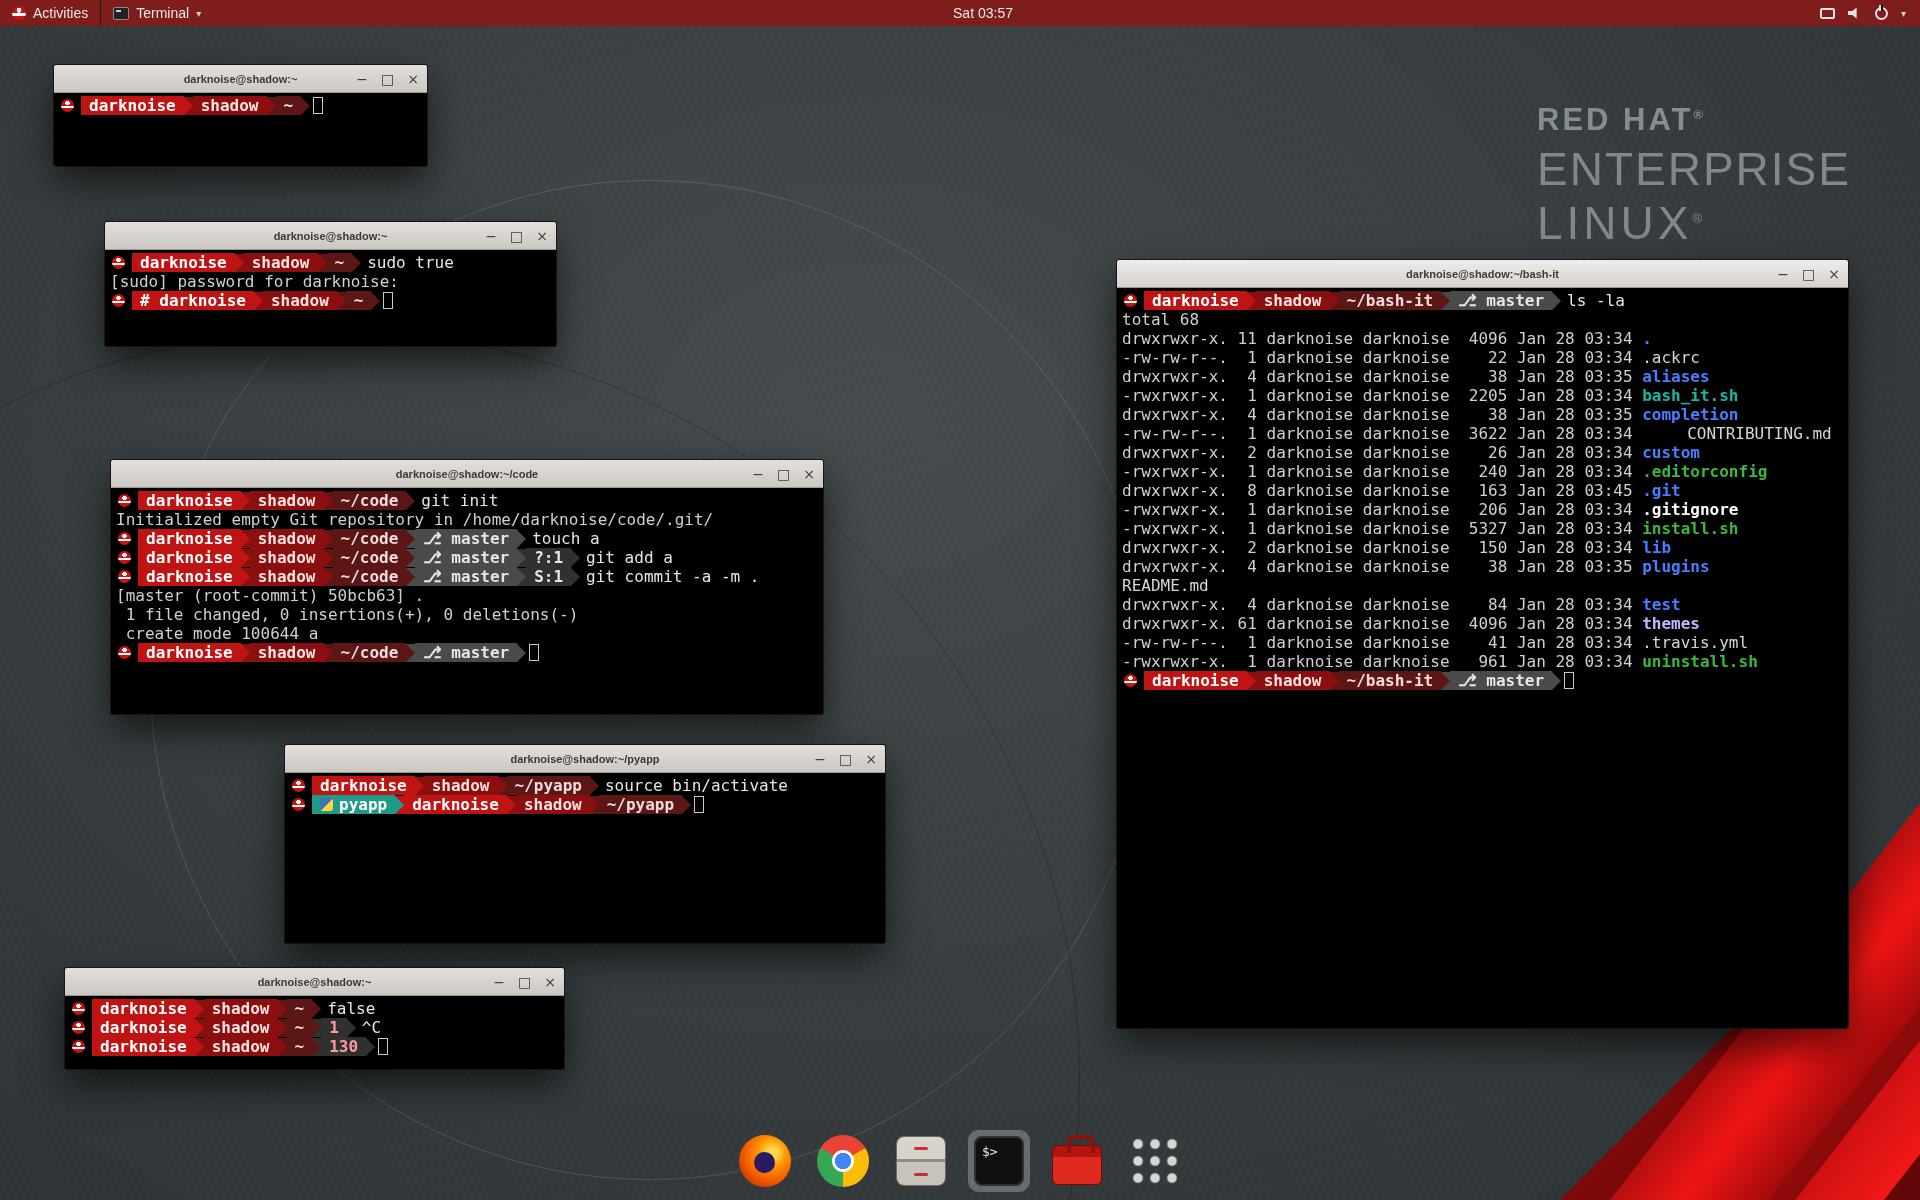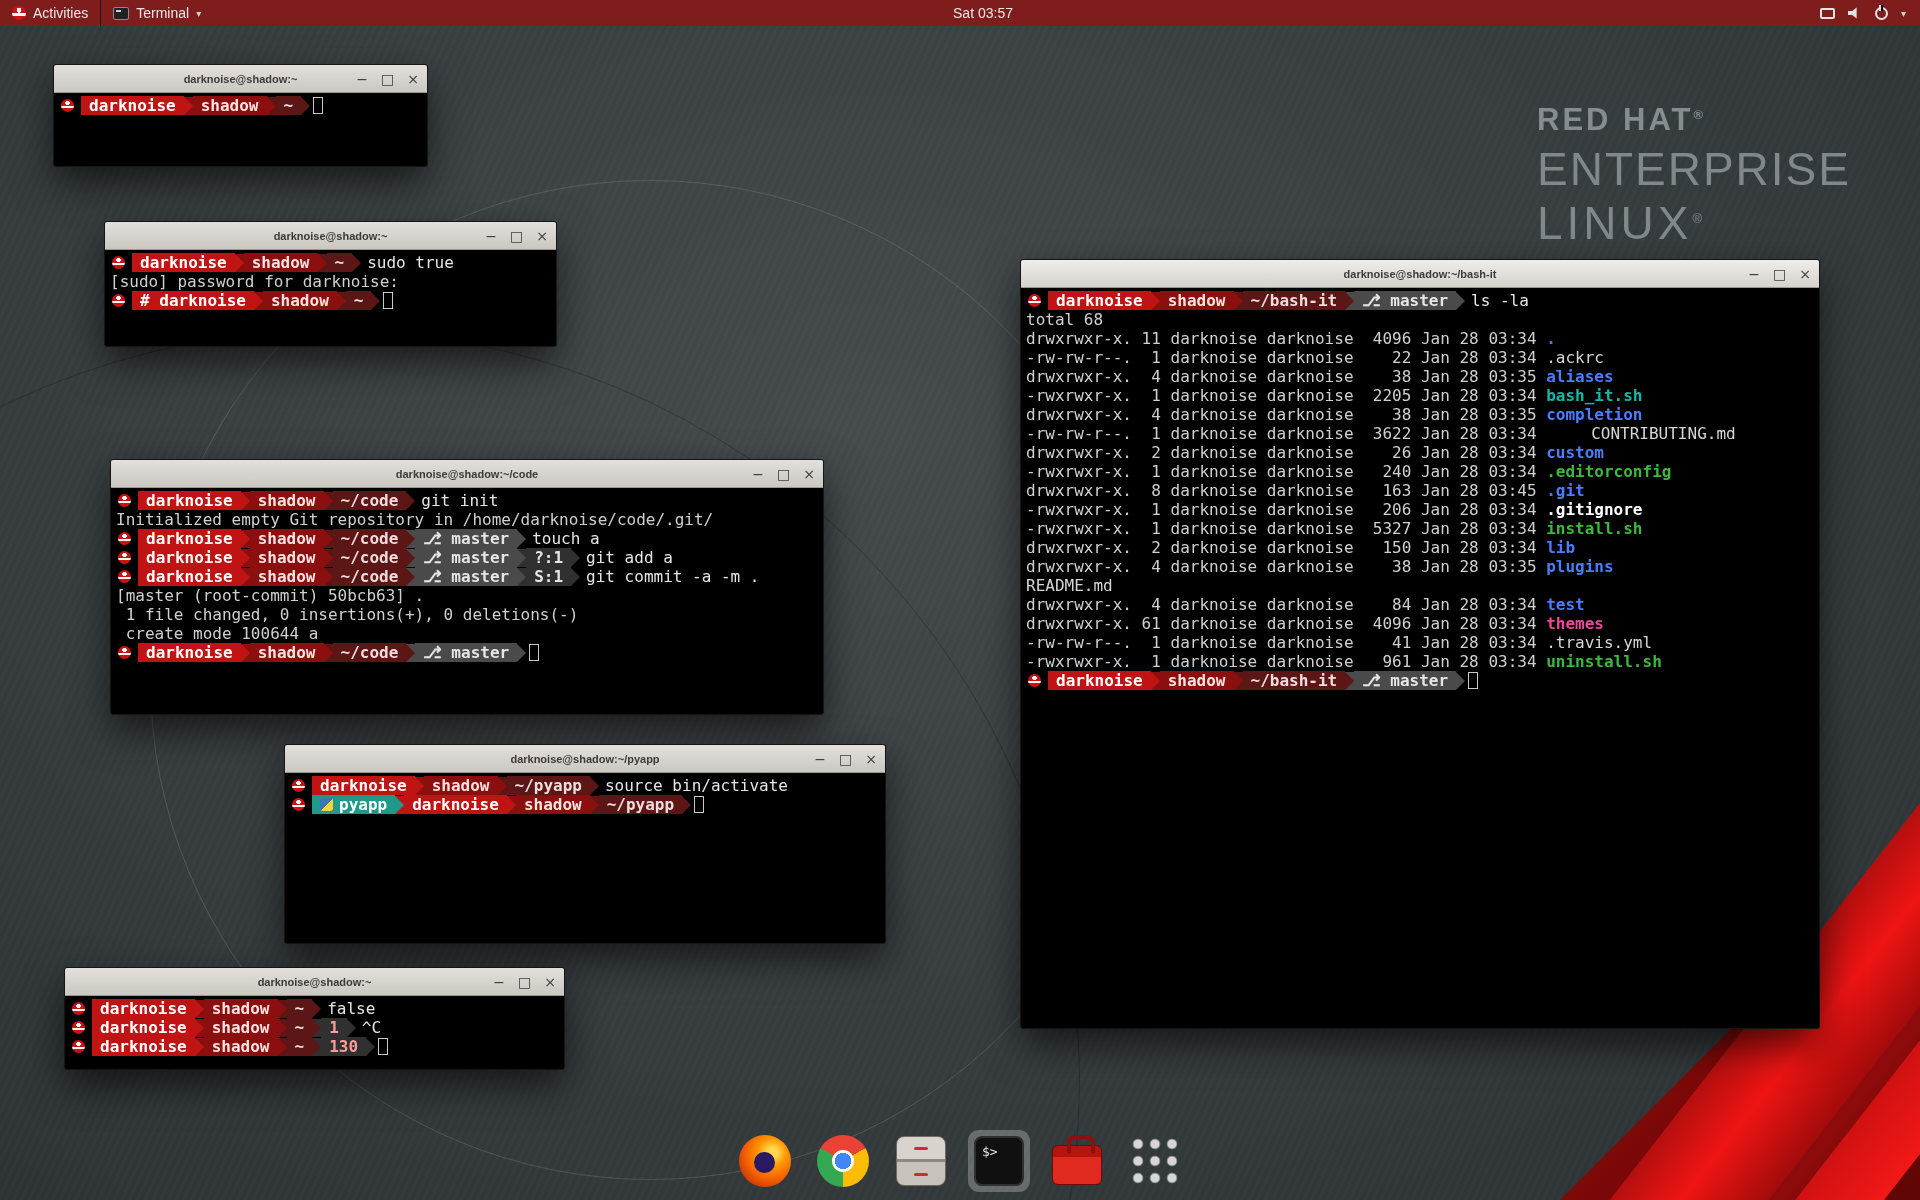--- a/index.html
+++ b/index.html
@@ -203,21 +203,21 @@
           <span class="win-btn">□</span>
           <span class="win-btn">×</span>
         </div>
       </div>
       <div class="term-body">
         <div class="term-line"><span class="hat phat"></span><span class="seg" style="background: rgb(192, 20, 20); color: rgb(255, 255, 255);"><span>darknoise</span></span><span class="sep" style="border-left-color: rgb(192, 20, 20); background-color: rgb(140, 15, 15);"></span><span class="seg" style="background: rgb(140, 15, 15); color: rgb(255, 226, 226);"><span>shadow</span></span><span class="sep" style="border-left-color: rgb(140, 15, 15); background-color: rgb(92, 22, 22);"></span><span class="seg" style="background: rgb(92, 22, 22); color: rgb(240, 220, 220);"><span>~</span></span><span class="sep" style="border-left-color: rgb(92, 22, 22); background-color: transparent;"></span><span class="cmd">false</span></div>
         <div class="term-line"><span class="hat phat"></span><span class="seg" style="background: rgb(192, 20, 20); color: rgb(255, 255, 255);"><span>darknoise</span></span><span class="sep" style="border-left-color: rgb(192, 20, 20); background-color: rgb(140, 15, 15);"></span><span class="seg" style="background: rgb(140, 15, 15); color: rgb(255, 226, 226);"><span>shadow</span></span><span class="sep" style="border-left-color: rgb(140, 15, 15); background-color: rgb(92, 22, 22);"></span><span class="seg" style="background: rgb(92, 22, 22); color: rgb(240, 220, 220);"><span>~</span></span><span class="sep" style="border-left-color: rgb(92, 22, 22); background-color: rgb(48, 48, 48);"></span><span class="seg" style="background: rgb(48, 48, 48); color: rgb(255, 154, 154);"><span>1</span></span><span class="sep" style="border-left-color: rgb(48, 48, 48); background-color: transparent;"></span><span class="cmd">^C</span></div>
         <div class="term-line"><span class="hat phat"></span><span class="seg" style="background: rgb(192, 20, 20); color: rgb(255, 255, 255);"><span>darknoise</span></span><span class="sep" style="border-left-color: rgb(192, 20, 20); background-color: rgb(140, 15, 15);"></span><span class="seg" style="background: rgb(140, 15, 15); color: rgb(255, 226, 226);"><span>shadow</span></span><span class="sep" style="border-left-color: rgb(140, 15, 15); background-color: rgb(92, 22, 22);"></span><span class="seg" style="background: rgb(92, 22, 22); color: rgb(240, 220, 220);"><span>~</span></span><span class="sep" style="border-left-color: rgb(92, 22, 22); background-color: rgb(48, 48, 48);"></span><span class="seg" style="background: rgb(48, 48, 48); color: rgb(255, 154, 154);"><span>130</span></span><span class="sep" style="border-left-color: rgb(48, 48, 48); background-color: transparent;"></span><span class="cursor"></span></div>
       </div>
     </div>
-    <div class="term-window focused" style="left: 1020px; top: 259px; width: 800px; height: 770px; z-index: 30;">
+    <div class="term-window focused" style="left: 1116px; top: 259px; width: 733px; height: 770px; z-index: 30;">
       <div class="titlebar">
         <span class="title">darknoise@shadow:~/bash-it</span>
         <div class="win-buttons">
           <span class="win-btn">−</span>
           <span class="win-btn">□</span>
           <span class="win-btn">×</span>
         </div>
       </div>
       <div class="term-body">
         <div class="term-line"><span class="hat phat"></span><span class="seg" style="background: rgb(192, 20, 20); color: rgb(255, 255, 255);"><span>darknoise</span></span><span class="sep" style="border-left-color: rgb(192, 20, 20); background-color: rgb(140, 15, 15);"></span><span class="seg" style="background: rgb(140, 15, 15); color: rgb(255, 226, 226);"><span>shadow</span></span><span class="sep" style="border-left-color: rgb(140, 15, 15); background-color: rgb(92, 22, 22);"></span><span class="seg" style="background: rgb(92, 22, 22); color: rgb(240, 220, 220);"><span>~/bash-it</span></span><span class="sep" style="border-left-color: rgb(92, 22, 22); background-color: rgb(74, 74, 74);"></span><span class="seg" style="background: rgb(74, 74, 74); color: rgb(230, 230, 230);"><span>⎇ master</span></span><span class="sep" style="border-left-color: rgb(74, 74, 74); background-color: transparent;"></span><span class="cmd">ls -la</span></div>
@@ -230,21 +230,21 @@
         <div class="term-line"><span class="out">-rw-rw-r--.  1 darknoise darknoise  3622 Jan 28 03:34 </span><span class="fn" style="font-weight: normal; margin-left: 45px;">CONTRIBUTING.md</span></div>
         <div class="term-line"><span class="out">drwxrwxr-x.  2 darknoise darknoise    26 Jan 28 03:34 </span><span class="fn" style="color: rgb(74, 125, 255);">custom</span></div>
         <div class="term-line"><span class="out">-rwxrwxr-x.  1 darknoise darknoise   240 Jan 28 03:34 </span><span class="fn" style="color: rgb(60, 184, 60);">.editorconfig</span></div>
         <div class="term-line"><span class="out">drwxrwxr-x.  8 darknoise darknoise   163 Jan 28 03:45 </span><span class="fn" style="color: rgb(74, 125, 255);">.git</span></div>
         <div class="term-line"><span class="out">-rwxrwxr-x.  1 darknoise darknoise   206 Jan 28 03:34 </span><span class="fn" style="color: #ffffff;">.gitignore</span></div>
         <div class="term-line"><span class="out">-rwxrwxr-x.  1 darknoise darknoise  5327 Jan 28 03:34 </span><span class="fn" style="color: rgb(60, 184, 60);">install.sh</span></div>
         <div class="term-line"><span class="out">drwxrwxr-x.  2 darknoise darknoise   150 Jan 28 03:34 </span><span class="fn" style="color: rgb(74, 125, 255);">lib</span></div>
         <div class="term-line"><span class="out">drwxrwxr-x.  4 darknoise darknoise    38 Jan 28 03:35 </span><span class="fn" style="color: rgb(74, 125, 255);">plugins</span></div>
         <div class="term-line"><span class="fn" style="font-weight: normal;">README.md</span></div>
         <div class="term-line"><span class="out">drwxrwxr-x.  4 darknoise darknoise    84 Jan 28 03:34 </span><span class="fn" style="color: rgb(74, 125, 255);">test</span></div>
-        <div class="term-line"><span class="out">drwxrwxr-x. 61 darknoise darknoise  4096 Jan 28 03:34 </span><span class="fn" style="color: #ec4899;">themes</span></div>
+        <div class="term-line"><span class="out">drwxrwxr-x. 61 darknoise darknoise  4096 Jan 28 03:34 </span><span class="fn" style="color: #c4b5fd;">themes</span></div>
         <div class="term-line"><span class="out">-rw-rw-r--.  1 darknoise darknoise    41 Jan 28 03:34 </span><span class="fn" style="font-weight: normal;">.travis.yml</span></div>
         <div class="term-line"><span class="out">-rwxrwxr-x.  1 darknoise darknoise   961 Jan 28 03:34 </span><span class="fn" style="color: rgb(60, 184, 60);">uninstall.sh</span></div>
         <div class="term-line"><span class="hat phat"></span><span class="seg" style="background: rgb(192, 20, 20); color: rgb(255, 255, 255);"><span>darknoise</span></span><span class="sep" style="border-left-color: rgb(192, 20, 20); background-color: rgb(140, 15, 15);"></span><span class="seg" style="background: rgb(140, 15, 15); color: rgb(255, 226, 226);"><span>shadow</span></span><span class="sep" style="border-left-color: rgb(140, 15, 15); background-color: rgb(92, 22, 22);"></span><span class="seg" style="background: rgb(92, 22, 22); color: rgb(240, 220, 220);"><span>~/bash-it</span></span><span class="sep" style="border-left-color: rgb(92, 22, 22); background-color: rgb(74, 74, 74);"></span><span class="seg" style="background: rgb(74, 74, 74); color: rgb(230, 230, 230);"><span>⎇ master</span></span><span class="sep" style="border-left-color: rgb(74, 74, 74); background-color: transparent;"></span><span class="cursor"></span></div>
       </div>
     </div>
   </div>
 
 <div id="topbar">
   <div class="tb-left">
     <div class="tb-activities">

